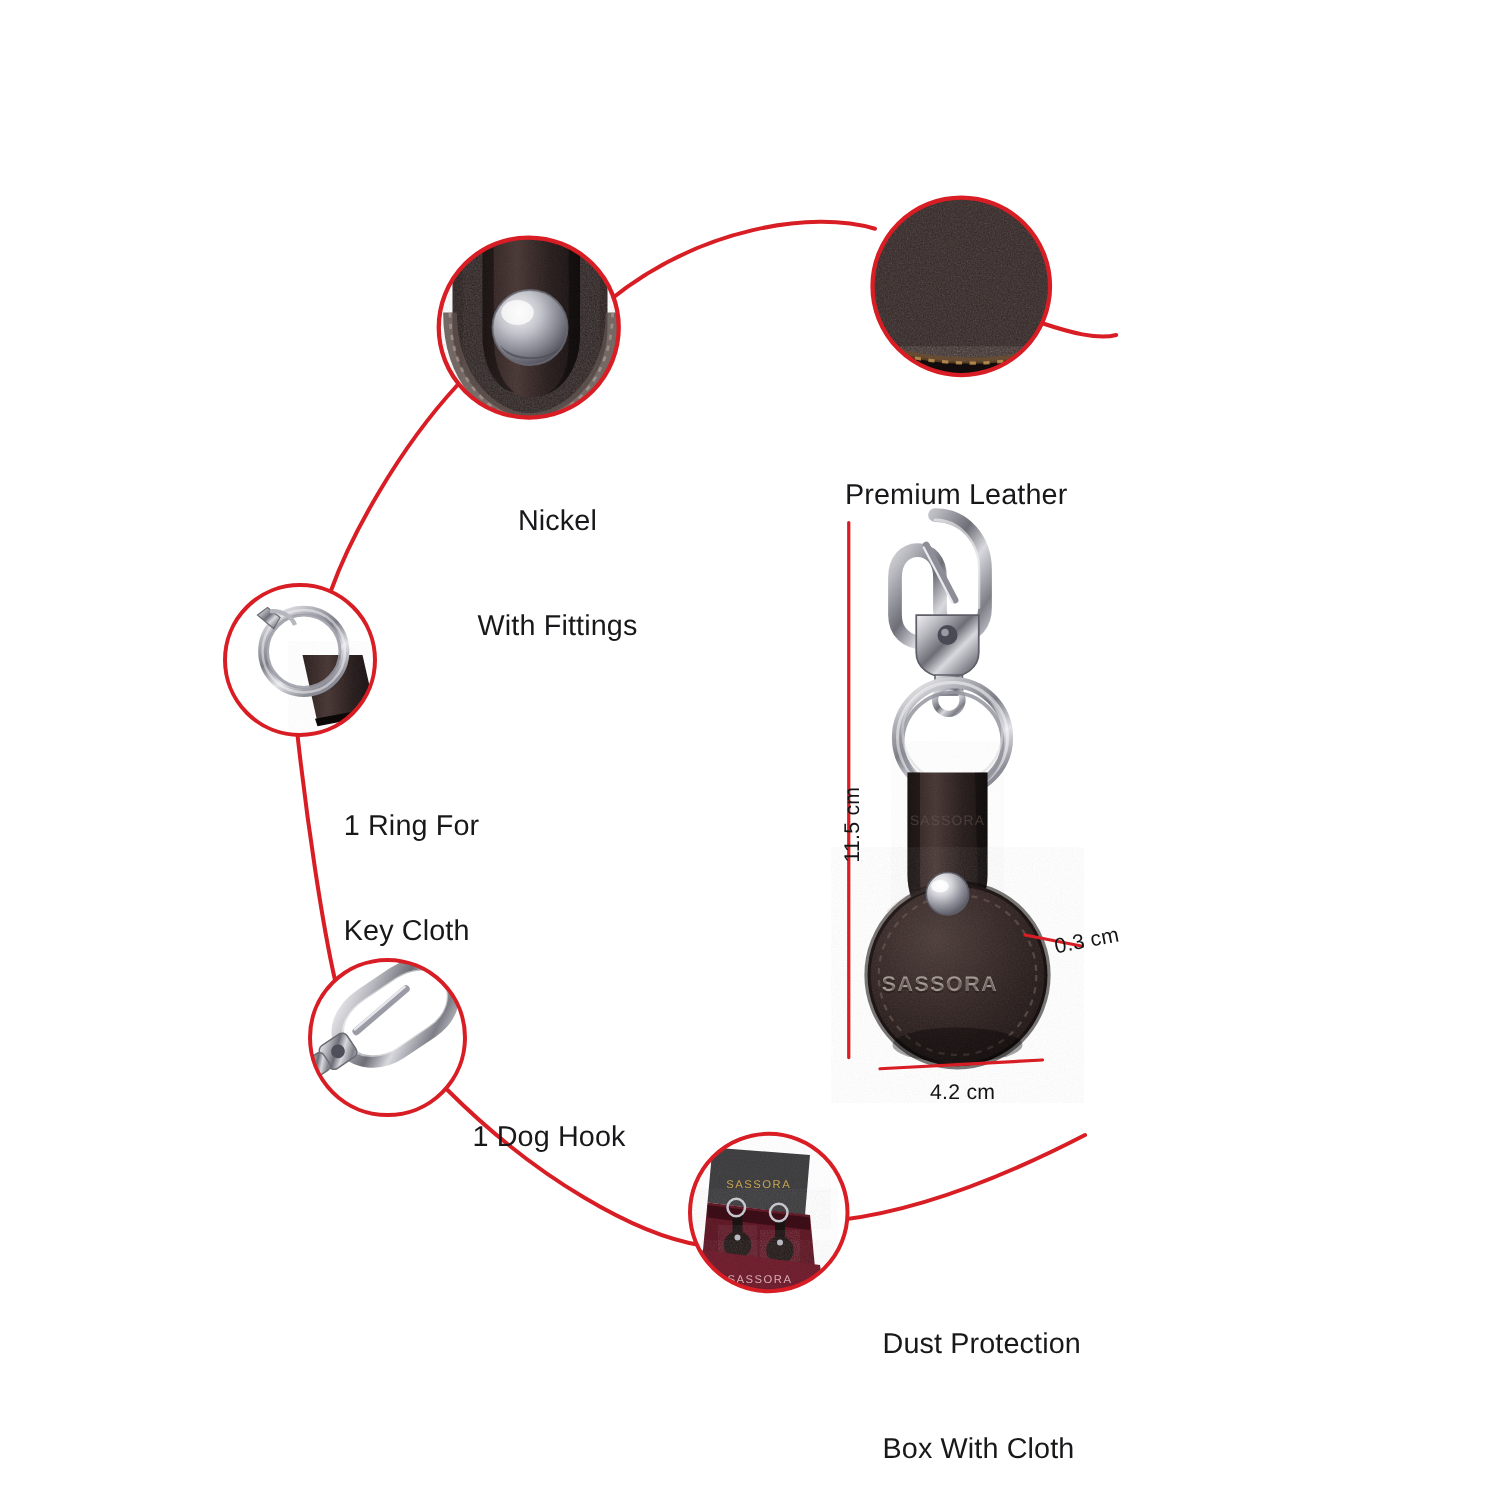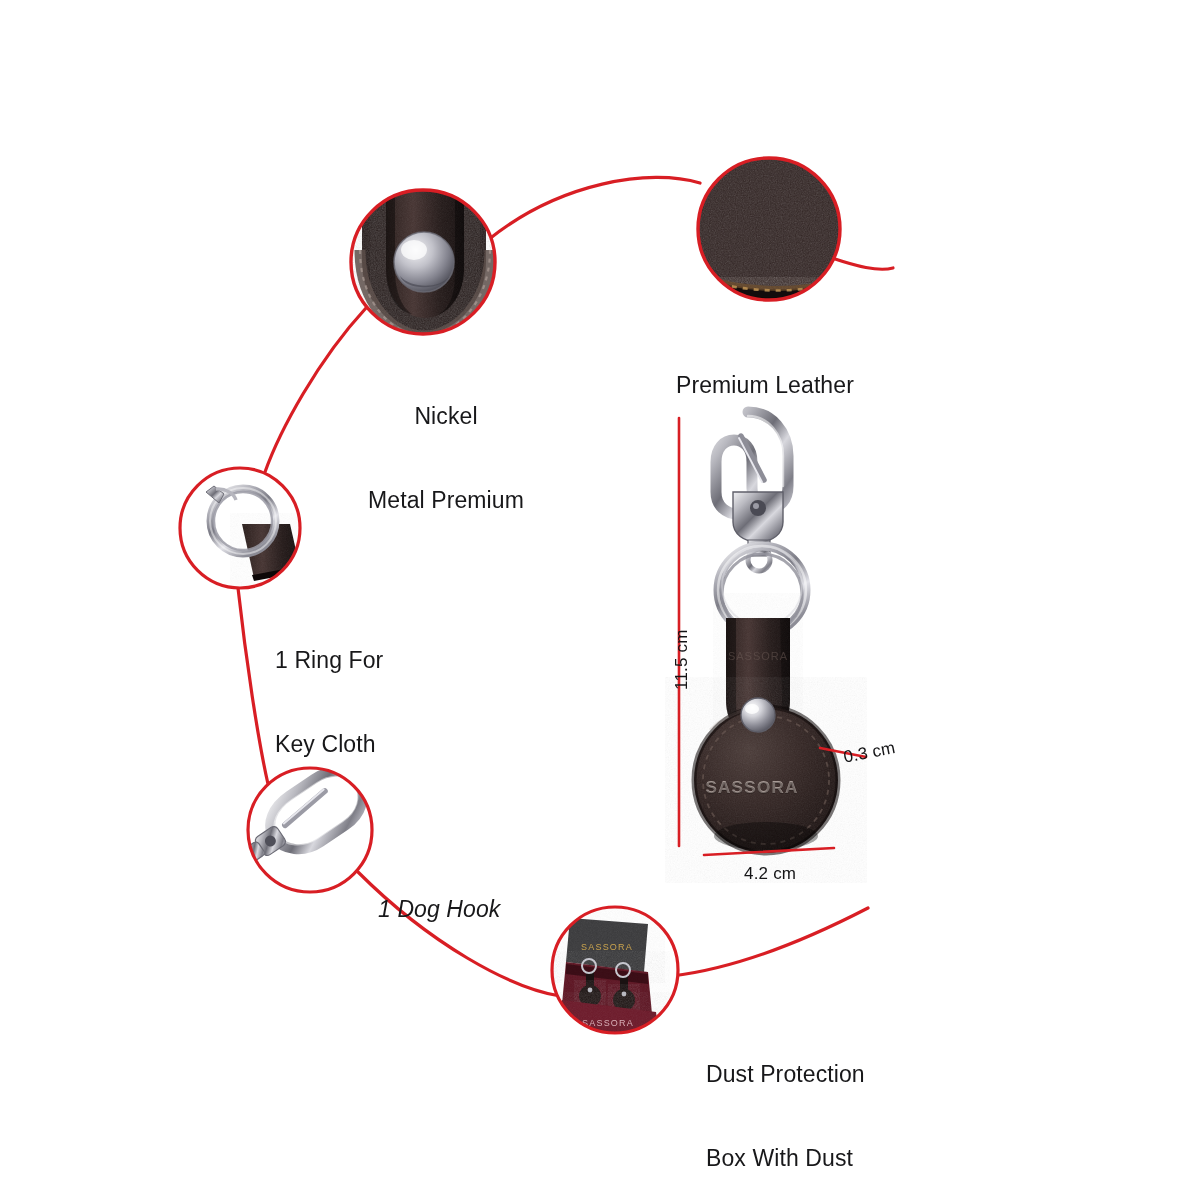--- a/index.html
+++ b/index.html
@@ -297,39 +297,39 @@
 
     <g stroke="#d81e24" stroke-width="2.6" fill="none" stroke-linecap="round">
       <line x1="679" y1="418" x2="679" y2="846"></line>
       <line x1="704" y1="855" x2="834" y2="848"></line>
       <line x1="820" y1="748" x2="866" y2="757"></line>
     </g>
   </svg>
 
   <div class="callout-label" style="left:366px; top:346px; text-align:center; width:160px;">
     <div>Nickel</div>
-    <div>Metal Premium</div>
-  </div>
-
-  <div class="callout-label" style="left:676px; top:315px;">
+    <div>With Fittings</div>
+  </div>
+
+  <div class="callout-label" style="left:676px; top:325px;">
     <div>Premium Leather</div>
   </div>
 
   <div class="callout-label" style="left:275px; top:590px;">
     <div>1 Ring For</div>
     <div>Key Cloth</div>
   </div>
 
-  <div class="callout-label" style="left:378px; top:839px;font-style:italic;">
+  <div class="callout-label" style="left:378px; top:839px;">
     <div>1 Dog Hook</div>
   </div>
 
   <div class="callout-label" style="left:706px; top:1004px;">
     <div>Dust Protection</div>
-    <div>Box With Dust</div>
+    <div>Box With Cloth</div>
   </div>
 
   <div class="dim-label dim-vertical" style="left:672px; top:690px;">11.5 cm</div>
 
   <div class="dim-label" style="left:744px; top:864px;">4.2 cm</div>
 
   <div class="dim-label dim-tilt" style="left:842px; top:748px;">0.3 cm</div>
 
 </div>
 

